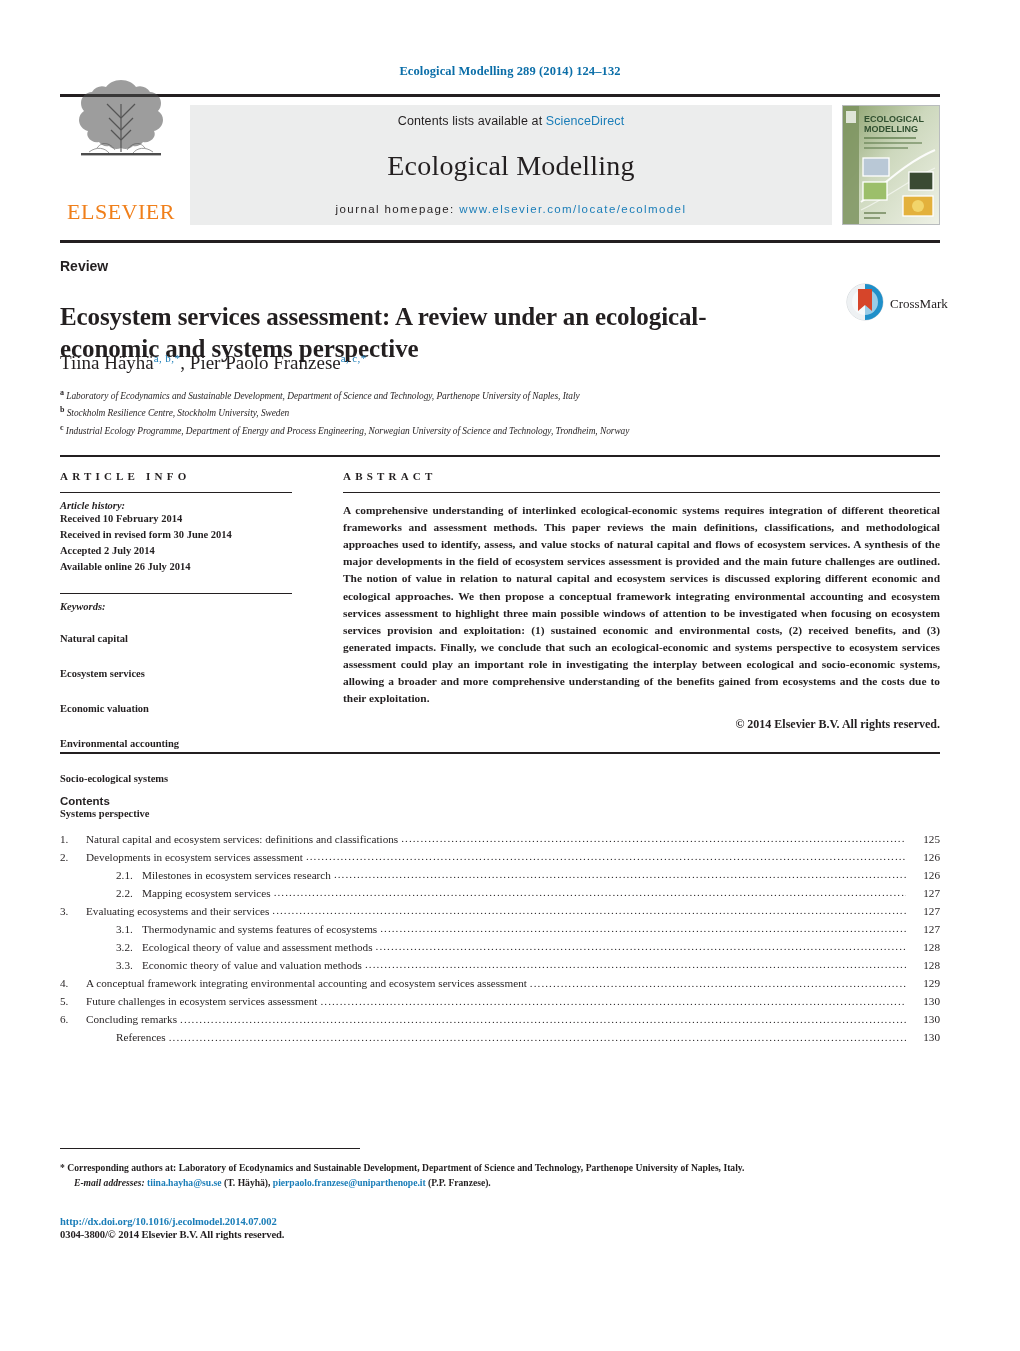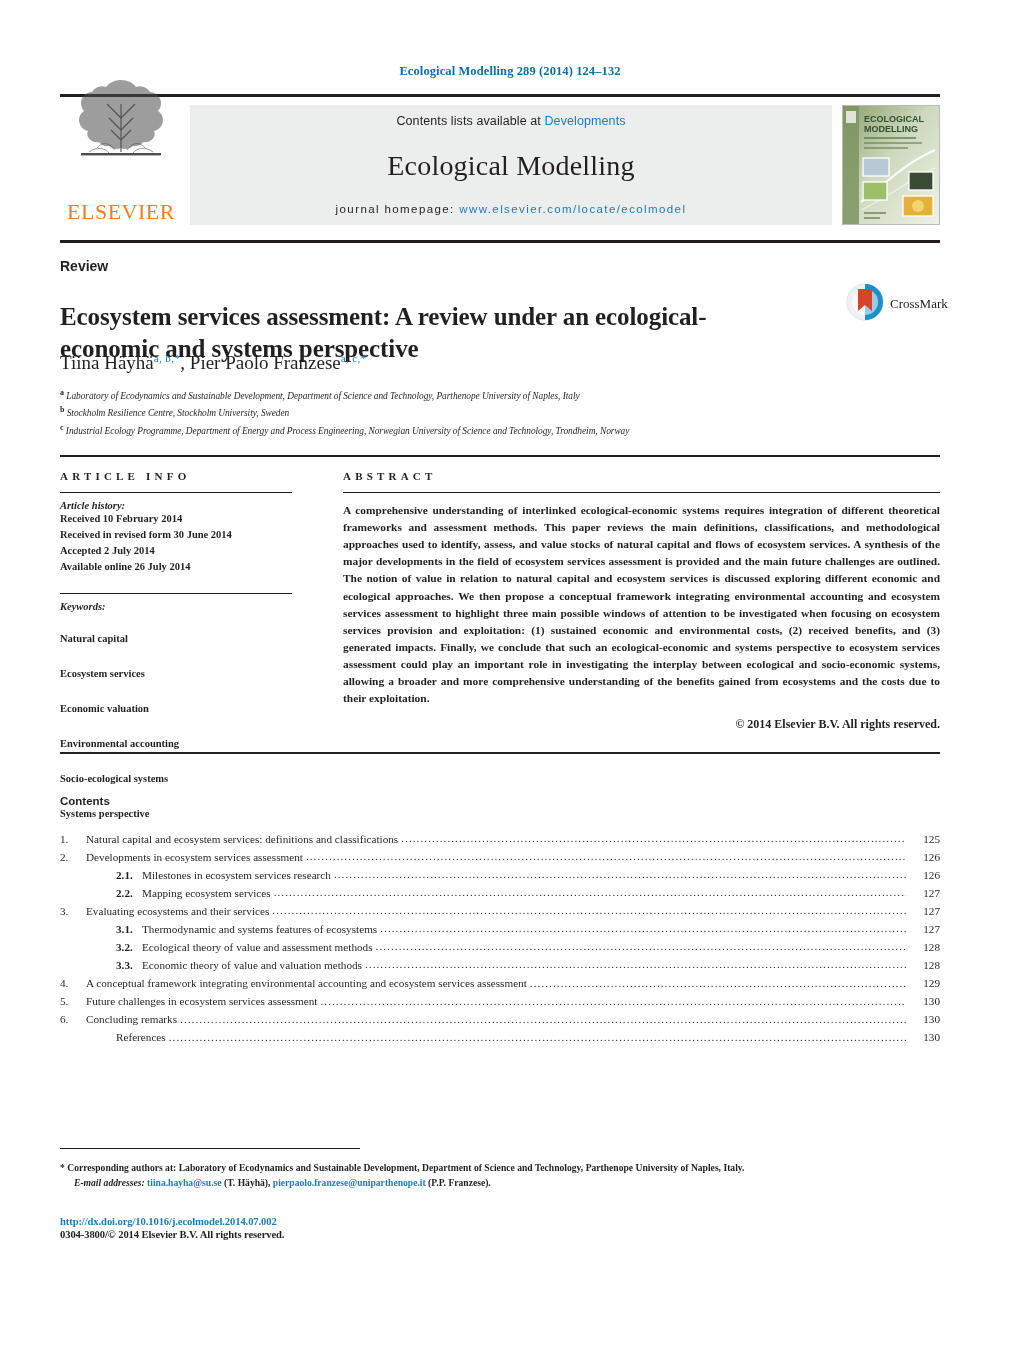--- a/index.html
+++ b/index.html
@@ -127,21 +127,21 @@
     font-family:"Liberation Sans", sans-serif;
     font-size:11.5px; font-weight:bold; color:#231f20;
   }
   .toc { position:absolute; top:833px; left:60px; width:880px; }
   .toc-row {
     display:flex; align-items:flex-end;
     font-size:11.2px; color:#231f20; line-height:1.2;
     margin-bottom:4.6px;
   }
   .toc-num { width:26px; flex:0 0 26px; }
-  .toc-sub-num { width:26px; flex:0 0 26px;font-weight:bold; }
+  .toc-sub-num { width:26px; flex:0 0 26px; }
   .toc-indent { width:30px; flex:0 0 30px; }
   .toc-label { white-space:nowrap; padding-right:3px; }
   .toc-dots {
     flex:1 1 auto; overflow:hidden; white-space:nowrap;
     letter-spacing:1.1px; font-size:11px; color:#231f20;
     transform:translateY(-1px);
   }
   .toc-page { width:34px; flex:0 0 34px; text-align:right; }
 
   
@@ -191,21 +191,21 @@
               <path d="M86 78 C78 72 70 74 66 79"></path>
             </g>
             <rect x="14" y="79" width="80" height="2.4" fill="#4d4d4d"></rect>
           </svg>
         </span>
         <div class="elsevier-word">ELSEVIER</div>
       </div>
 
       <div class="mast-center">
         <div class="contents-line">
-          <span>Contents lists available at </span><span class="sd">Developments</span>
+          <span>Contents lists available at </span><span class="sd">ScienceDirect</span>
         </div>
         <div class="journal-title">Ecological Modelling</div>
         <div class="homepage-line">
           <span>journal homepage: </span><span class="url">www.elsevier.com/locate/ecolmodel</span>
         </div>
       </div>
 
       <div class="cover-thumb">
         <svg width="96" height="118" viewBox="0 0 96 118">
           <defs>

